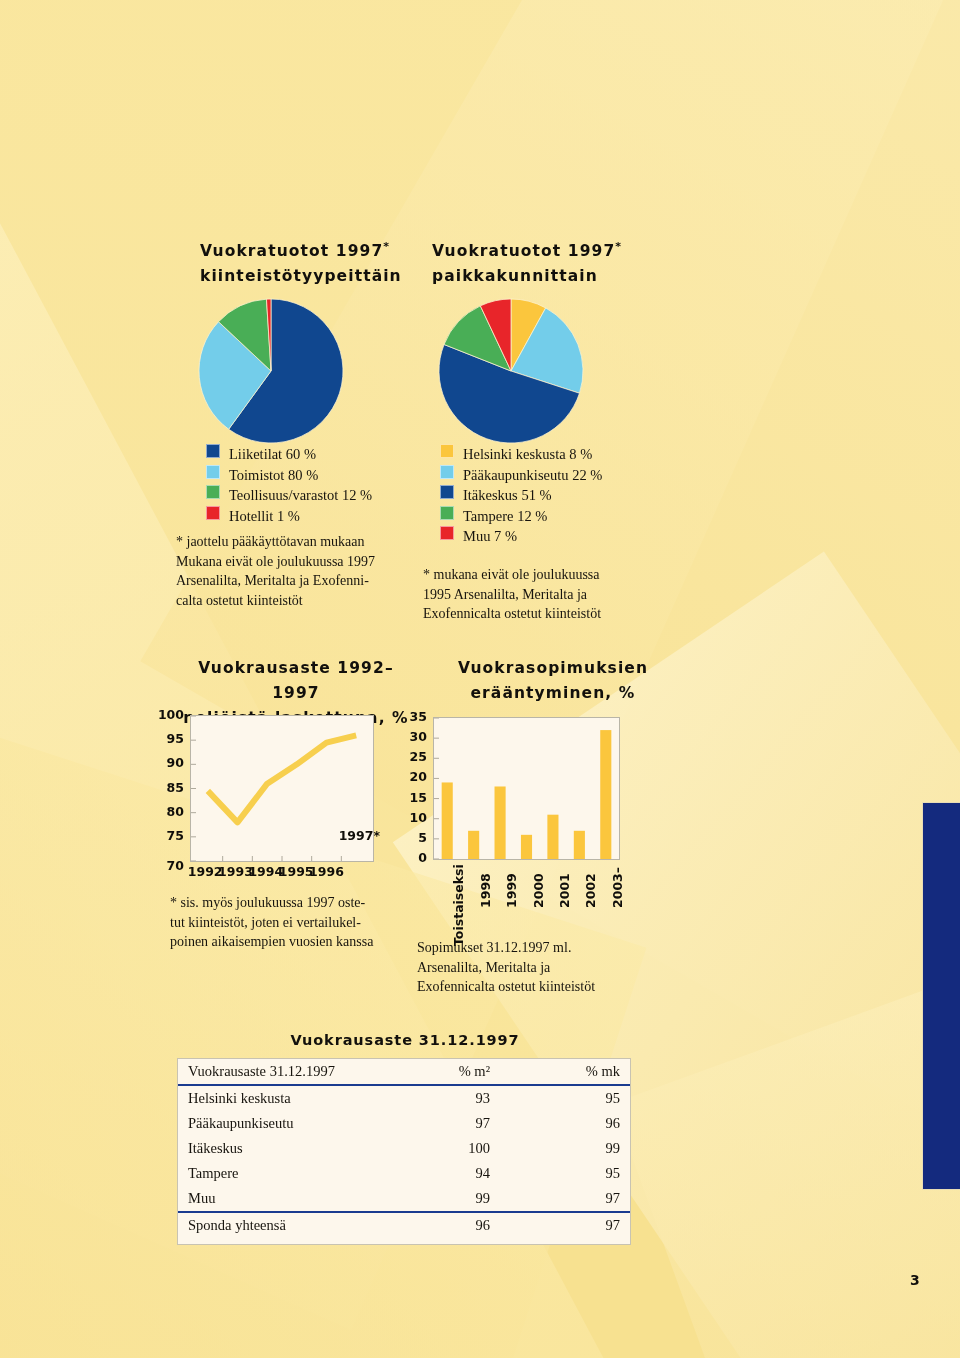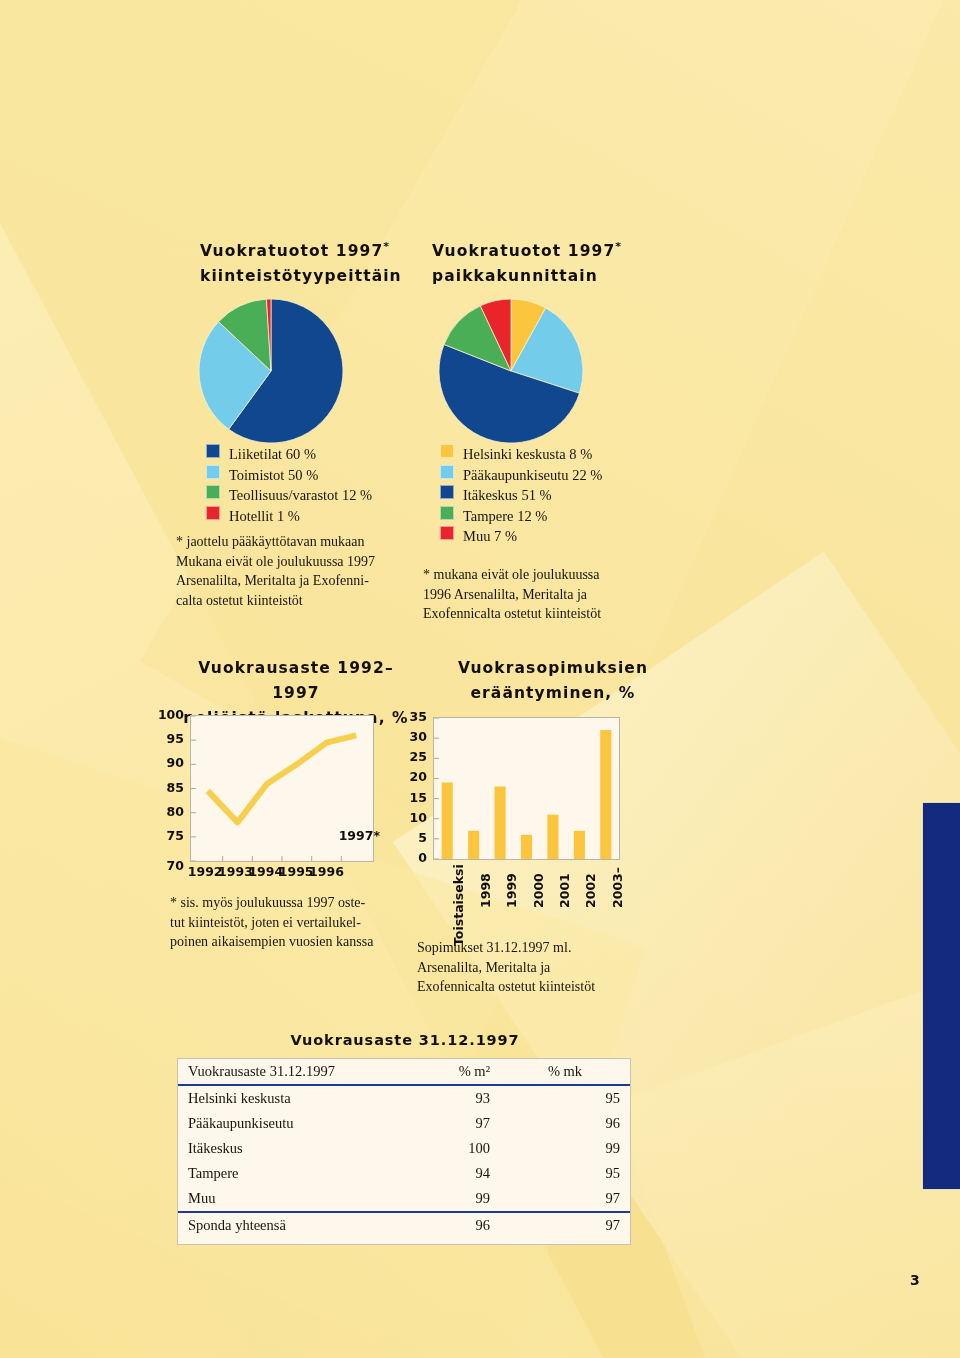--- a/index.html
+++ b/index.html
@@ -101,21 +101,21 @@
       </svg>
   </div>
 
   <div class="abs legend" style="left:206px;top:444px;width:230px;">
     <div class="lrow">
       <span class="sw" style="background:#10478f"></span>
       <span>Liiketilat 60 %</span>
     </div>
     <div class="lrow">
       <span class="sw" style="background:#73cdea"></span>
-      <span>Toimistot 50 %</span>
+      <span>Toimistot 80 %</span>
     </div>
     <div class="lrow">
       <span class="sw" style="background:#49ae56"></span>
       <span>Teollisuus/varastot 12 %</span>
     </div>
     <div class="lrow">
       <span class="sw" style="background:#e8252a"></span>
       <span>Hotellit 1 %</span>
     </div>
   </div>
@@ -160,21 +160,21 @@
       <span>Tampere 12 %</span>
     </div>
     <div class="lrow">
       <span class="sw" style="background:#e8252a"></span>
       <span>Muu 7 %</span>
     </div>
   </div>
 
   <div class="abs note" style="left:423px;top:565px;width:250px;">
     <div>* mukana eivät ole joulukuussa</div>
-    <div>1996 Arsenalilta, Meritalta ja</div>
+    <div>1995 Arsenalilta, Meritalta ja</div>
     <div>Exofennicalta ostetut kiinteistöt</div>
   </div>
 
   <div class="abs head" style="left:176px;top:656px;width:240px;text-align:center;">
     <div>Vuokrausaste 1992–1997</div>
     <div>neliöistä laskettuna, %</div>
   </div>
 
   <div class="plot" style="left:190px;top:715px;width:182px;height:145px;">
     <svg id="line-svg" width="182" height="145" viewBox="0 0 182 145">
@@ -268,21 +268,21 @@
   </div>
 
   <div class="abs tbl-title" style="left:180px;top:1032px;width:450px;text-align:center;">Vuokrausaste 31.12.1997</div>
 
   <div class="tbox" style="left:177px;top:1058px;width:452px;height:185px;">
     <table class="data" style="width:452px;">
       <tbody>
         <tr class="hr-thick">
           <td>Vuokrausaste 31.12.1997</td>
           <td class="num" style="width:110px;">% m²</td>
-          <td class="num" style="width:110px;text-align:center;">% mk</td>
+          <td class="num" style="width:110px;">% mk</td>
         </tr>
         <tr>
           <td>Helsinki keskusta</td>
           <td class="num">93</td>
           <td class="num">95</td>
         </tr>
         <tr>
           <td>Pääkaupunkiseutu</td>
           <td class="num">97</td>
           <td class="num">96</td>

